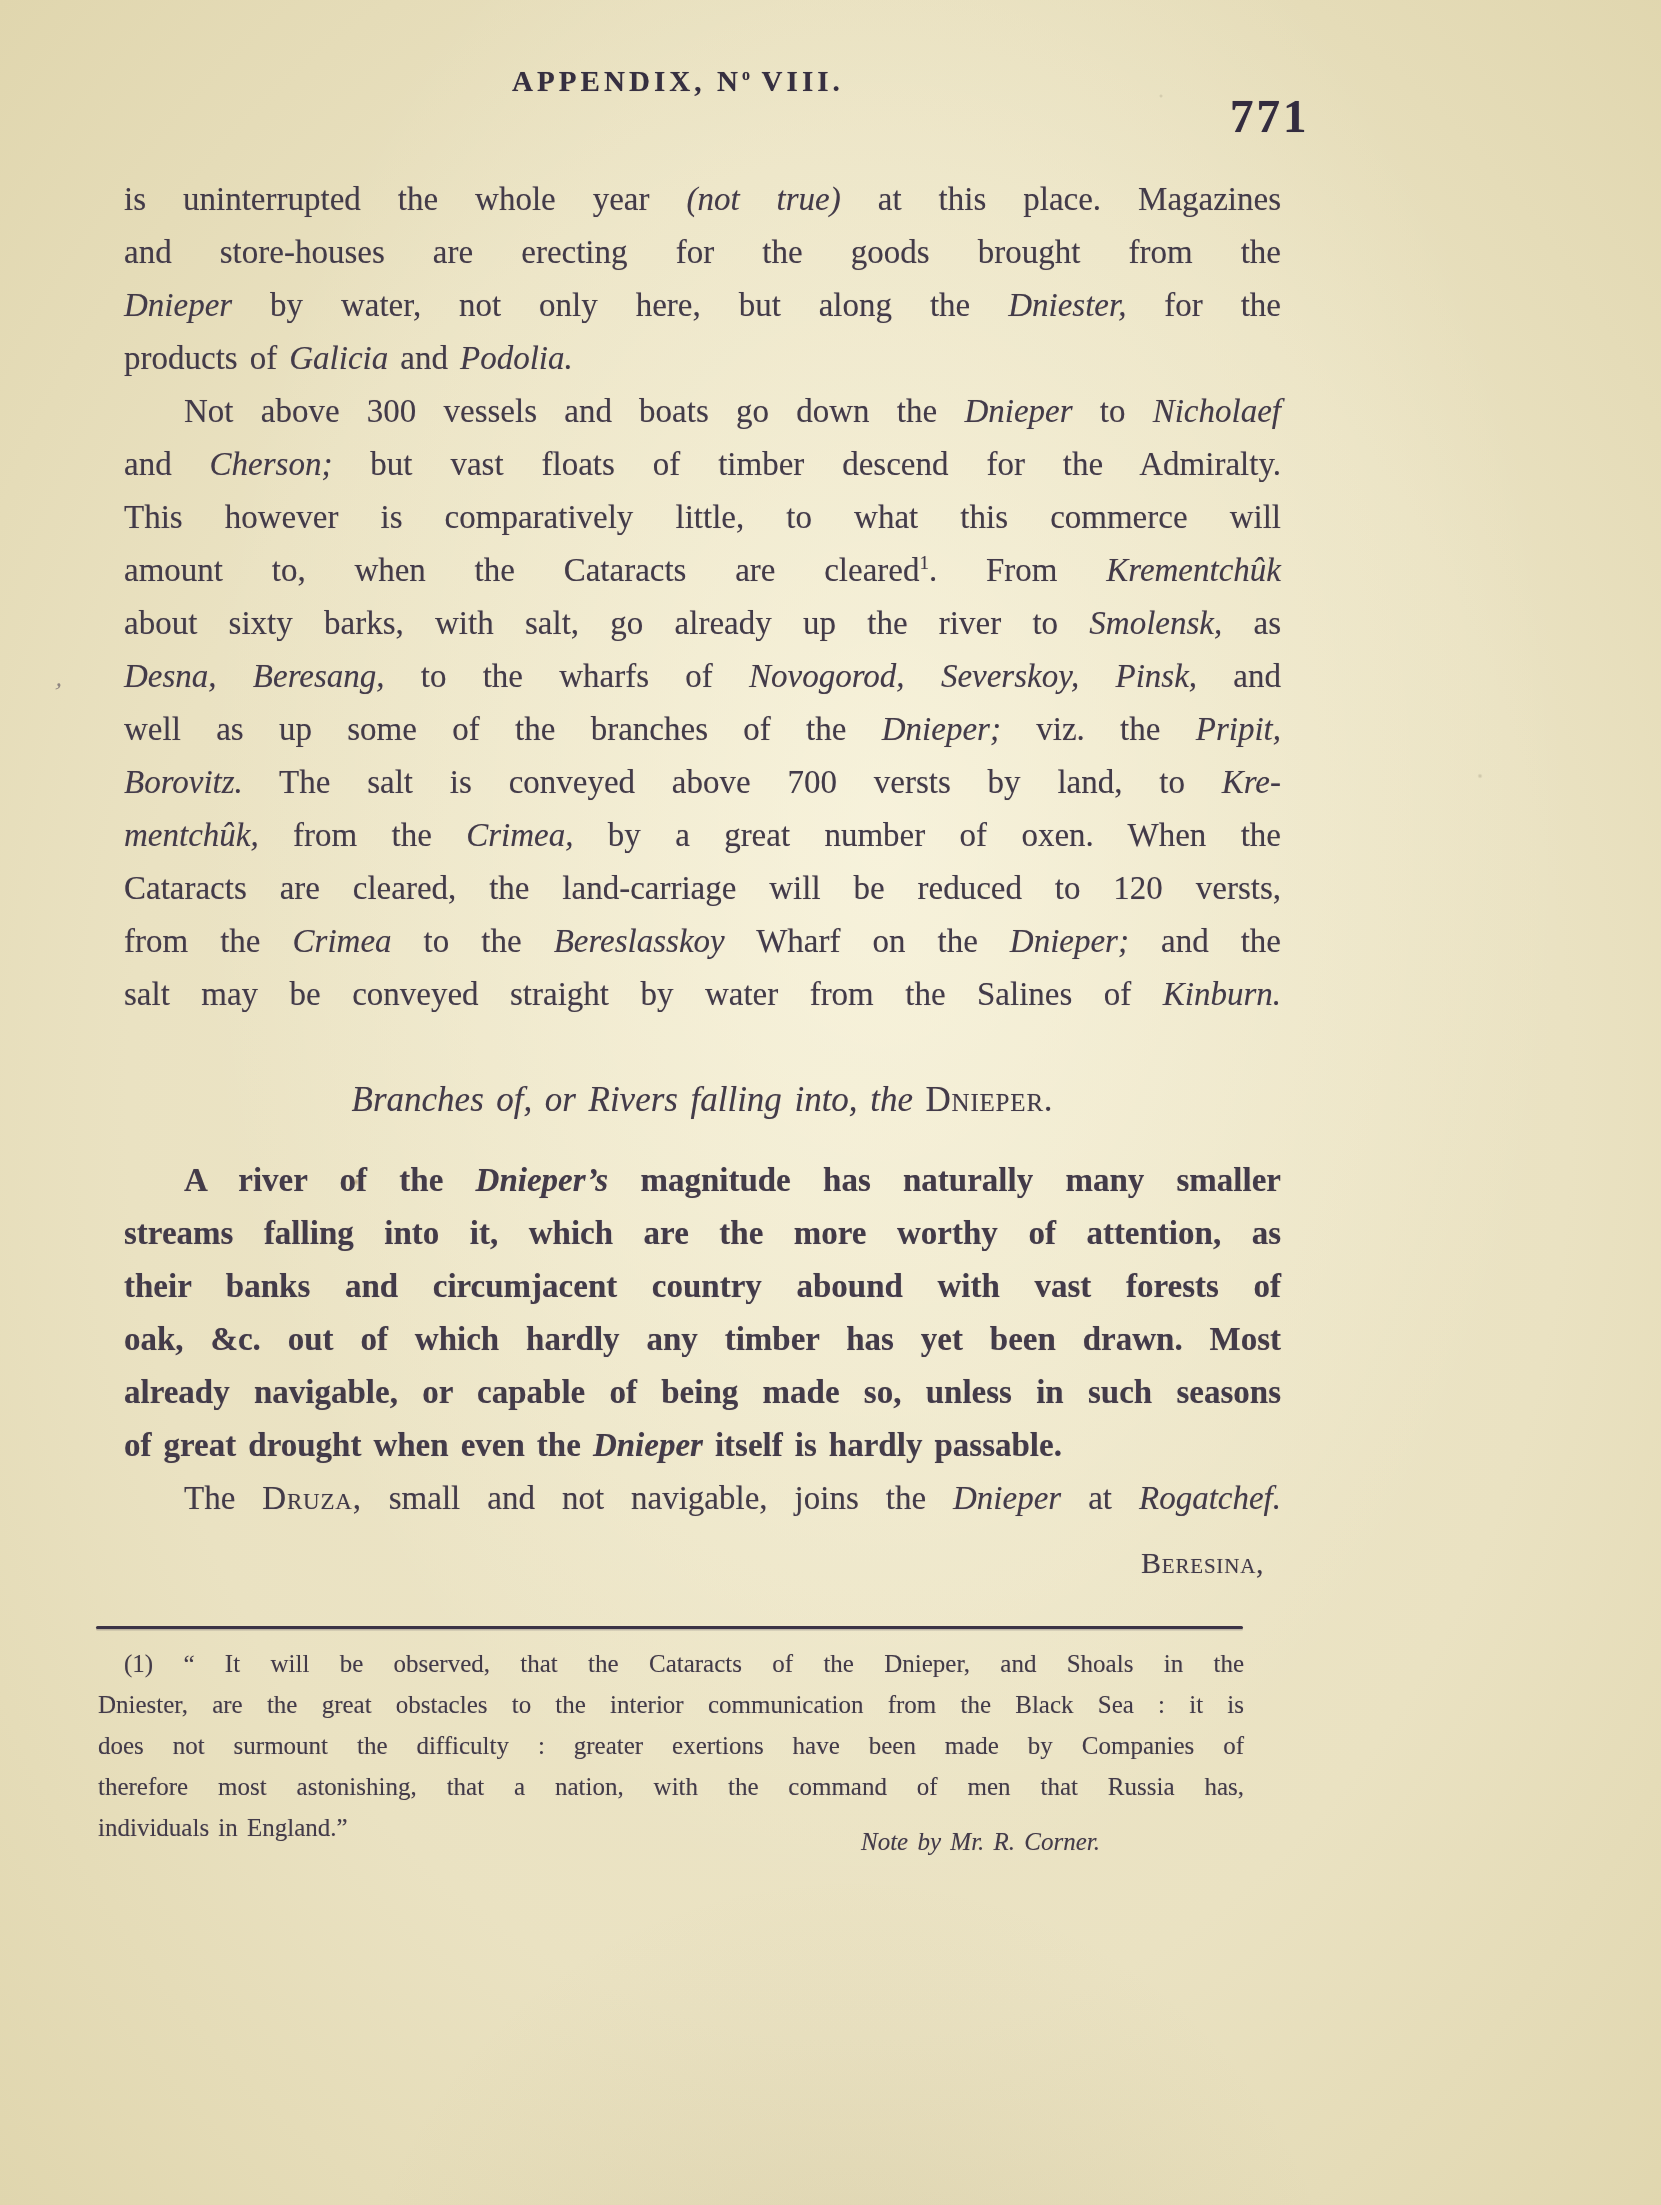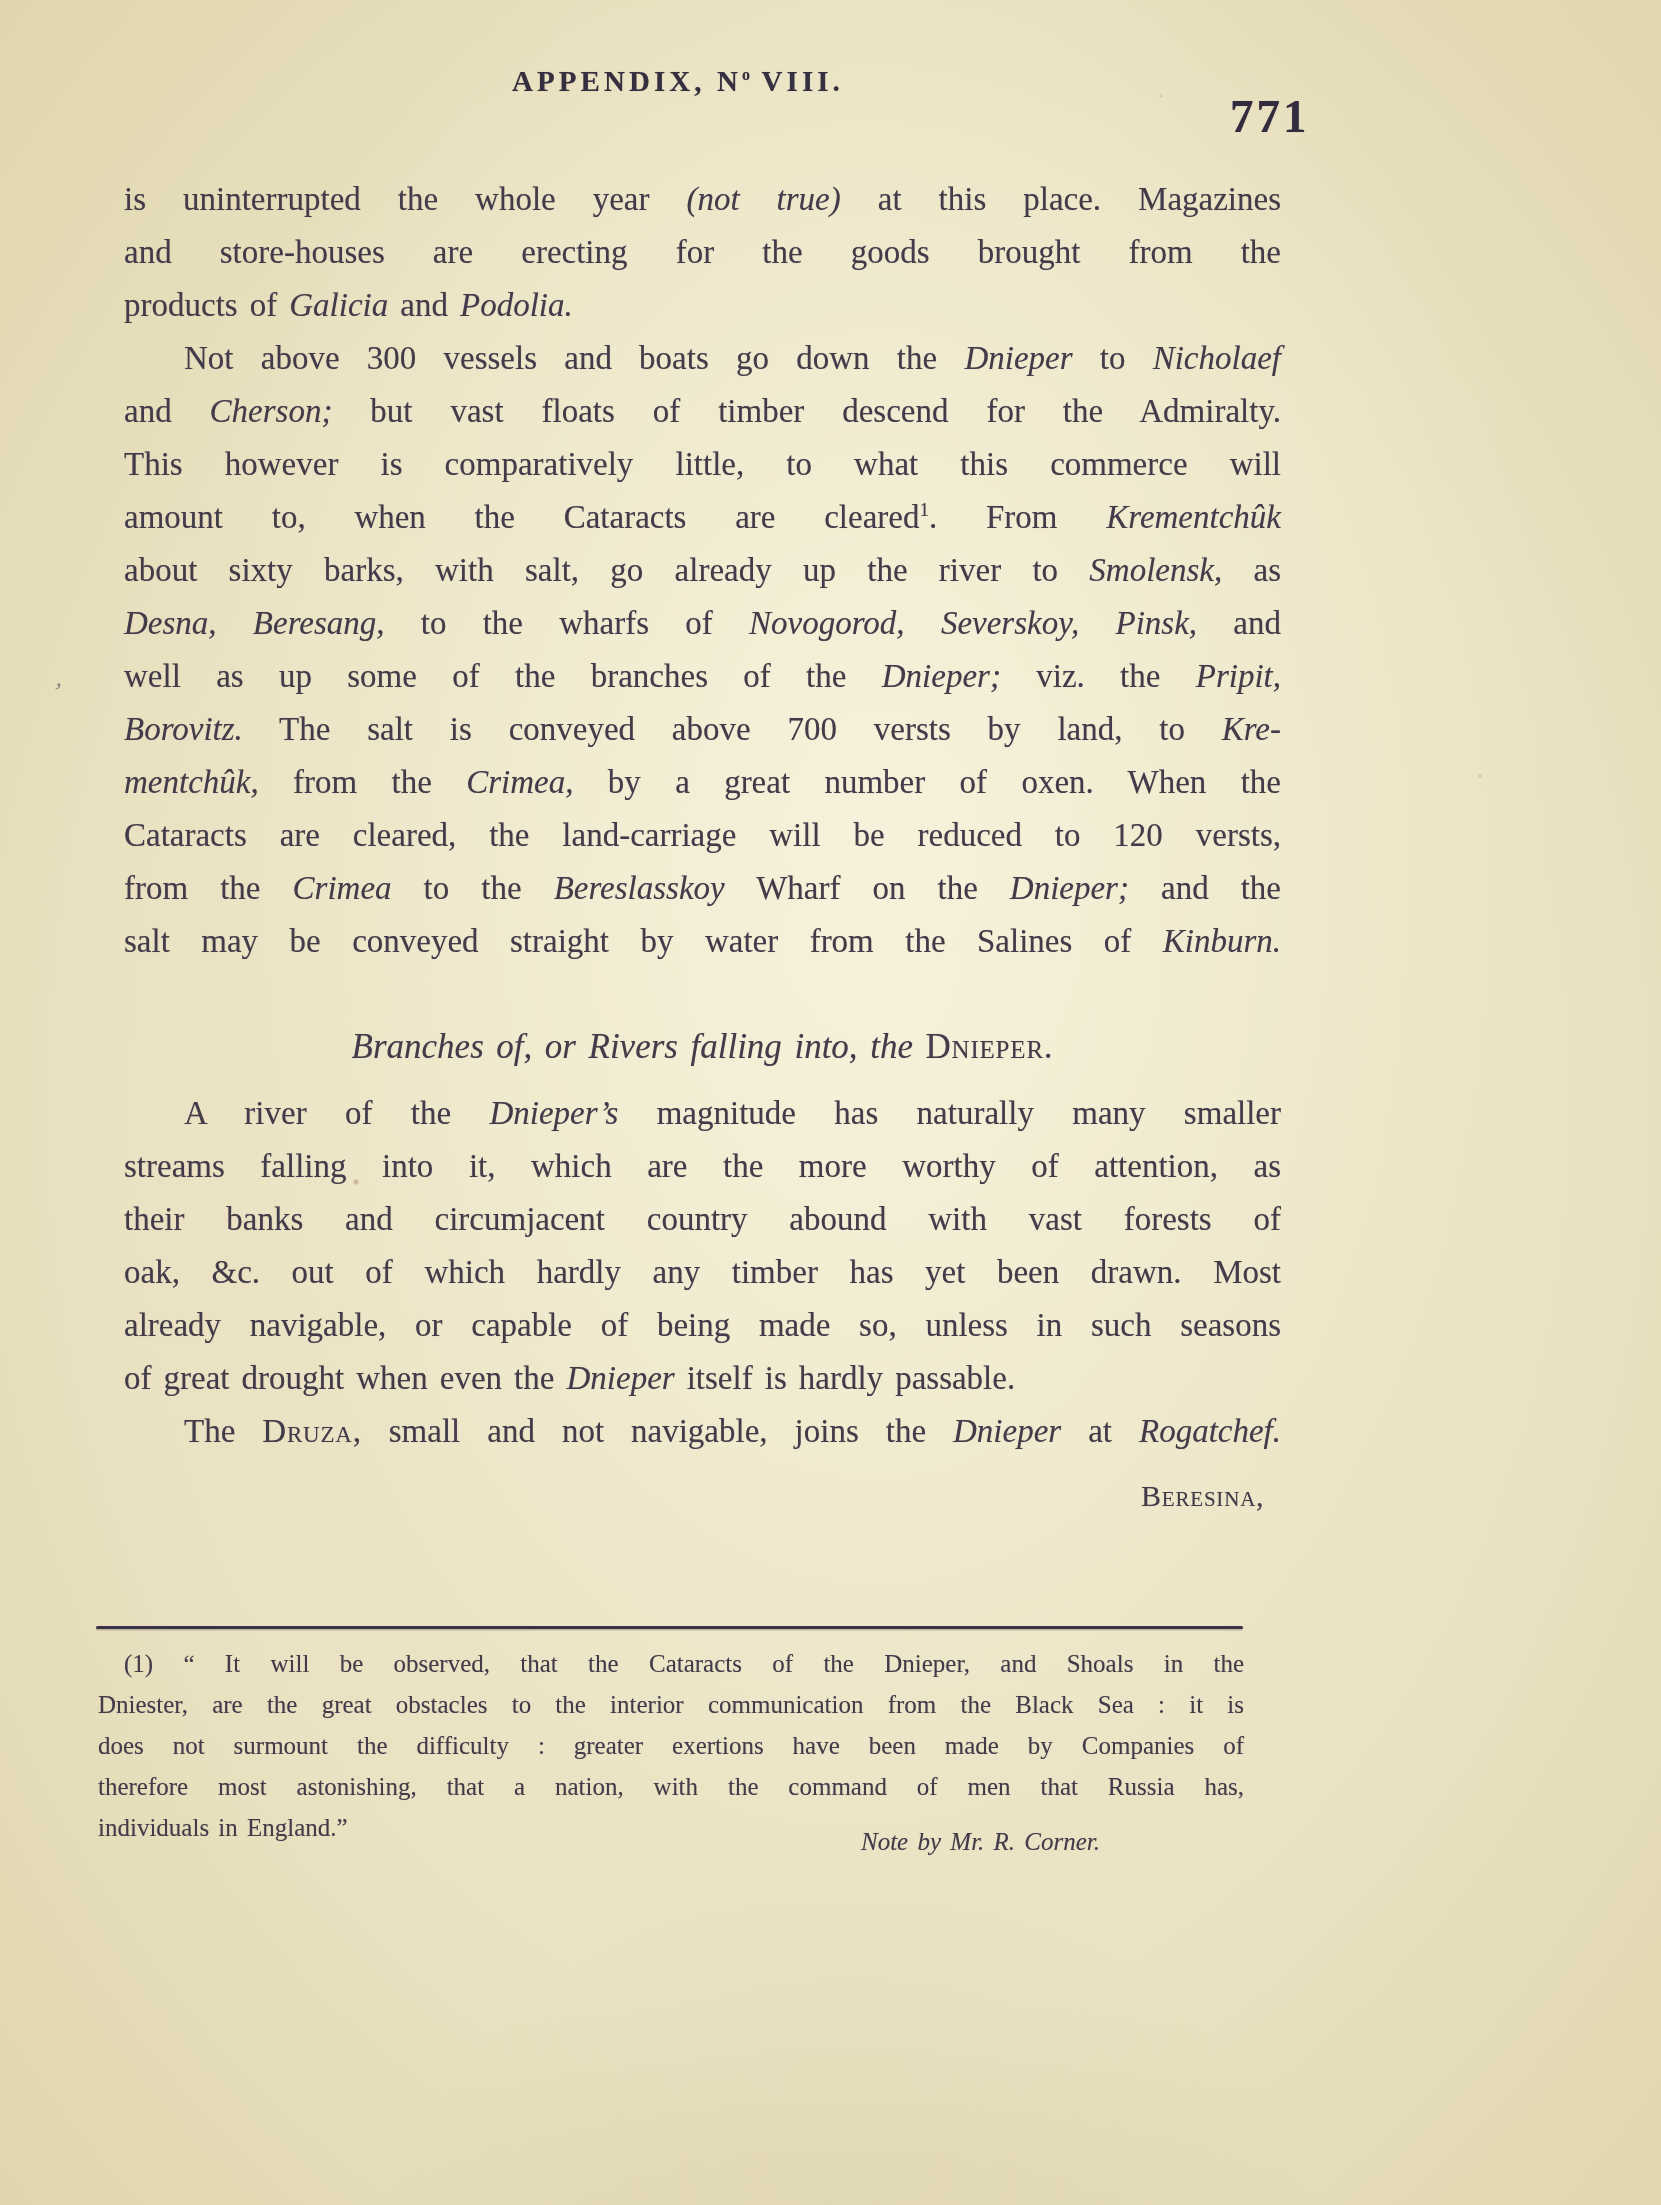--- a/index.html
+++ b/index.html
@@ -64,21 +64,21 @@
   .line.last{ text-align-last:left; }
   .line.center{ text-align-last:center; }
   .line.right{ text-align-last:right; }
 
   .it{ font-style:italic; }
   .sc{ font-variant:small-caps; font-style:normal; letter-spacing:0.8px; }
   .sup{ vertical-align:super; font-size:58%; line-height:0; }
 
   .block.heading{ margin-top:49px; }
   .block.heading .line{ height:60px; line-height:60px; font-size:35px; }
-  .block.para-after-heading{ margin-top:10px; }
+  .block.para-after-heading{ margin-top:24px;font-weight:bold; }
   .block.catchword{ margin-top:11.3px; }
   .block.catchword .line{ font-size:30px; padding-right:16.6px; }
 
   .footnote-rule{
     position:absolute; top:1626px; left:96px; width:1147px; height:3px;
     background:#3c3446; border-radius:1.5px;
     box-shadow:0 1.5px 0 rgba(60,52,70,.25);
   }
   .footnote{
     position:absolute; top:1643px; left:98px; width:1146px;
@@ -105,20 +105,21 @@
   </div>
 
   <div class="page-number">771</div>
 
   <span class="margin-mark">’</span>
 
   <div class="body-column">
       <div class="block para">
         <div class="line"><span class="rm">is uninterrupted the whole year </span><span class="it">(not true)</span><span class="rm"> at this place. Magazines</span></div>
         <div class="line"><span class="rm">and store-houses are erecting for the goods brought from the</span></div>
+        <div class="line"><span class="it">Dnieper</span><span class="rm"> by water, not only here, but along the </span><span class="it">Dniester,</span><span class="rm"> for the</span></div>
         <div class="line last"><span class="rm">products of </span><span class="it">Galicia</span><span class="rm"> and </span><span class="it">Podolia.</span></div>
       </div>
       <div class="block para">
         <div class="line indent"><span class="rm">Not above 300 vessels and boats go down the </span><span class="it">Dnieper</span><span class="rm"> to </span><span class="it">Nicholaef</span></div>
         <div class="line"><span class="rm">and </span><span class="it">Cherson;</span><span class="rm"> but vast floats of timber descend for the Admiralty.</span></div>
         <div class="line"><span class="rm">This however is comparatively little, to what this commerce will</span></div>
         <div class="line"><span class="rm">amount to, when the Cataracts are cleared</span><span class="sup">1</span><span class="rm">. From </span><span class="it">Krementchûk</span></div>
         <div class="line"><span class="rm">about sixty barks, with salt, go already up the river to </span><span class="it">Smolensk,</span><span class="rm"> as</span></div>
         <div class="line"><span class="it">Desna, Beresang,</span><span class="rm"> to the wharfs of </span><span class="it">Novogorod, Severskoy, Pinsk,</span><span class="rm"> and</span></div>
         <div class="line"><span class="rm">well as up some of the branches of the </span><span class="it">Dnieper;</span><span class="rm"> viz. the </span><span class="it">Pripit,</span></div>

